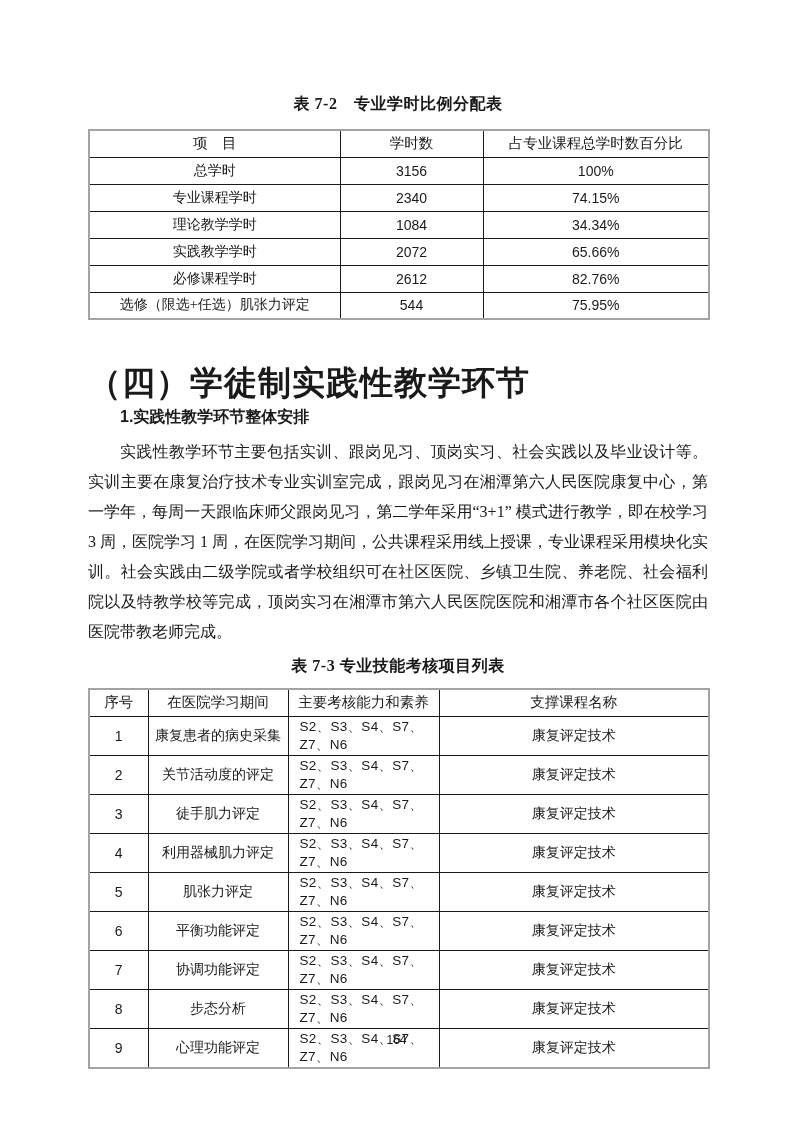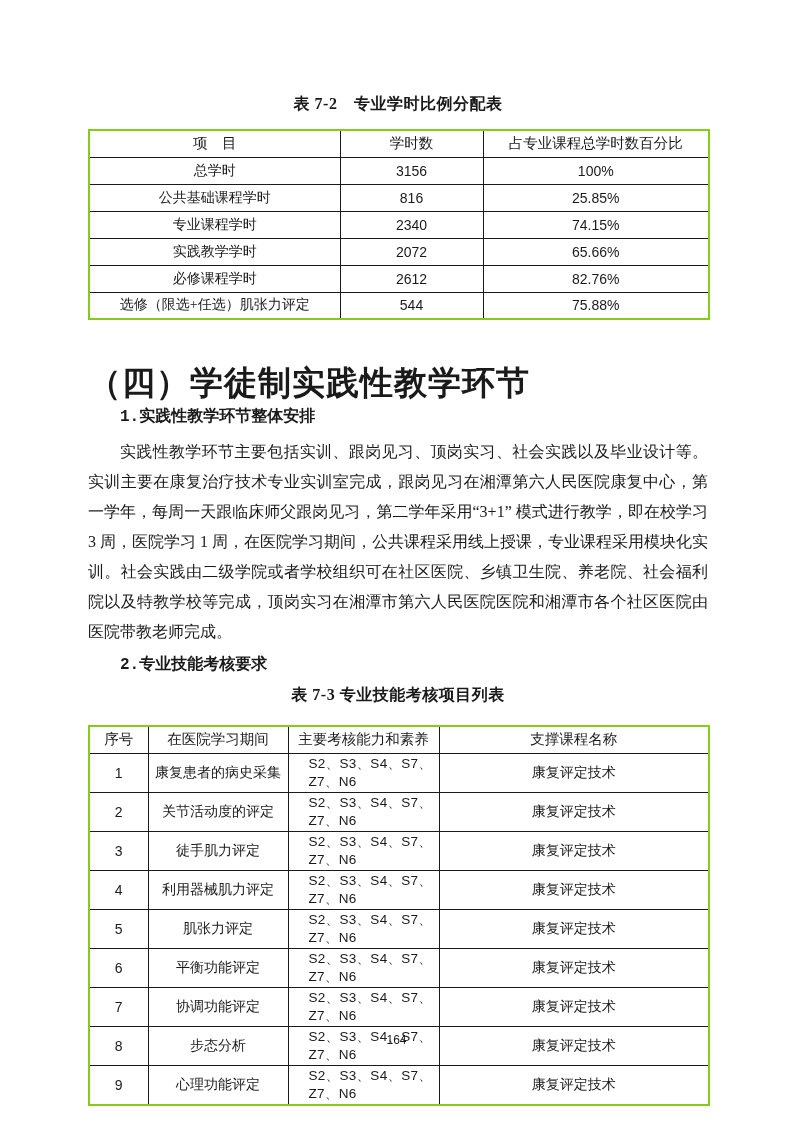--- a/index.html
+++ b/index.html
@@ -18,59 +18,59 @@
   .content {
     position:absolute; left:88px; top:0; width:620px;
   }
   .table-title {
     text-align:center;
     font-weight:bold;
     font-size:16px;
     letter-spacing:0.5px;
   }
   .t1-title { margin-top:94px; margin-bottom:14px; }
-  .t2-title { margin-top:9px; margin-bottom:19px; }
+  .t2-title { margin-top:9px; margin-bottom:11px; }
   table.doc-table {
     border-collapse:collapse;
     width:620px;
-    border:2px solid #84cc16;
+    border:2px solid #a3a3a3;
     table-layout:fixed;
   }
   table.doc-table th, table.doc-table td {
     border:1px solid #1a1a1a;
     height:27px;
     text-align:center;
     vertical-align:middle;
     font-size:14px;
     font-weight:normal;
     padding:1px 2px;
   }
   table.doc-table th { font-size:14.5px; }
   
   #table1 td:nth-child(2), #table1 td:nth-child(3),
   #table2 td:nth-child(1), .page-number {
     font-family:"Liberation Sans", sans-serif;
   }
   #table2 td:nth-child(3) {
     text-align:left;
-    padding-left:20px;
+    padding-left:11px;
     font-family:"Liberation Sans", sans-serif;
     font-size:13.5px;
     letter-spacing:0.3px;
   }
   .section-heading {
     margin-top:46px;
     font-family:"Liberation Sans", sans-serif;
     font-weight:bold;
     font-size:33px;
     line-height:34px;
     letter-spacing:1px;
   }
   .sub-heading {
-    font-family:Liberation Mono, monospace;
+    font-family:Liberation Sans, sans-serif;
     font-weight:bold;
     font-size:16px;
     line-height:22px;
     margin-left:32px;
   }
   .sub1 { margin-top:6px; }
   .sub2 { margin-top:7px; }
   .body-paragraph {
     margin-top:9px;
     font-size:16px;
@@ -108,54 +108,53 @@
           <th>占专业课程总学时数百分比</th>
         </tr>
       </thead>
       <tbody>
           <tr>
             <td>总学时</td>
             <td>3156</td>
             <td>100%</td>
           </tr>
           <tr>
-            <td>公共基础课程学时</td>
-            <td>816</td>
-            <td>25.85%</td>
-          </tr>
-          <tr>
             <td>专业课程学时</td>
             <td>2340</td>
             <td>74.15%</td>
           </tr>
           <tr>
+            <td>理论教学学时</td>
+            <td>1084</td>
+            <td>34.34%</td>
+          </tr>
+          <tr>
             <td>实践教学学时</td>
             <td>2072</td>
             <td>65.66%</td>
           </tr>
           <tr>
             <td>必修课程学时</td>
             <td>2612</td>
             <td>82.76%</td>
           </tr>
           <tr>
             <td>选修（限选+任选）肌张力评定</td>
             <td>544</td>
-            <td>75.88%</td>
+            <td>75.95%</td>
           </tr>
         </tbody>
     </table>
 
     <div class="section-heading">（四）学徒制实践性教学环节</div>
 
     <div class="sub-heading sub1">1.实践性教学环节整体安排</div>
 
     <div class="body-paragraph">实践性教学环节主要包括实训、跟岗见习、顶岗实习、社会实践以及毕业设计等。实训主要在康复治疗技术专业实训室完成，跟岗见习在湘潭第六人民医院康复中心，第一学年，每周一天跟临床师父跟岗见习，第二学年采用“3+1” 模式进行教学，即在校学习 3 周，医院学习 1 周，在医院学习期间，公共课程采用线上授课，专业课程采用模块化实训。社会实践由二级学院或者学校组织可在社区医院、乡镇卫生院、养老院、社会福利院以及特教学校等完成，顶岗实习在湘潭市第六人民医院医院和湘潭市各个社区医院由医院带教老师完成。</div>
 
-    <div class="sub-heading sub2">2.专业技能考核要求</div>
 
     <div class="table-title t2-title">表 7-3 专业技能考核项目列表</div>
 
     <table class="doc-table" id="table2">
       <colgroup>
         <col style="width:59px">
         <col style="width:140px">
         <col style="width:151px">
         <col style="width:270px">
       </colgroup>

